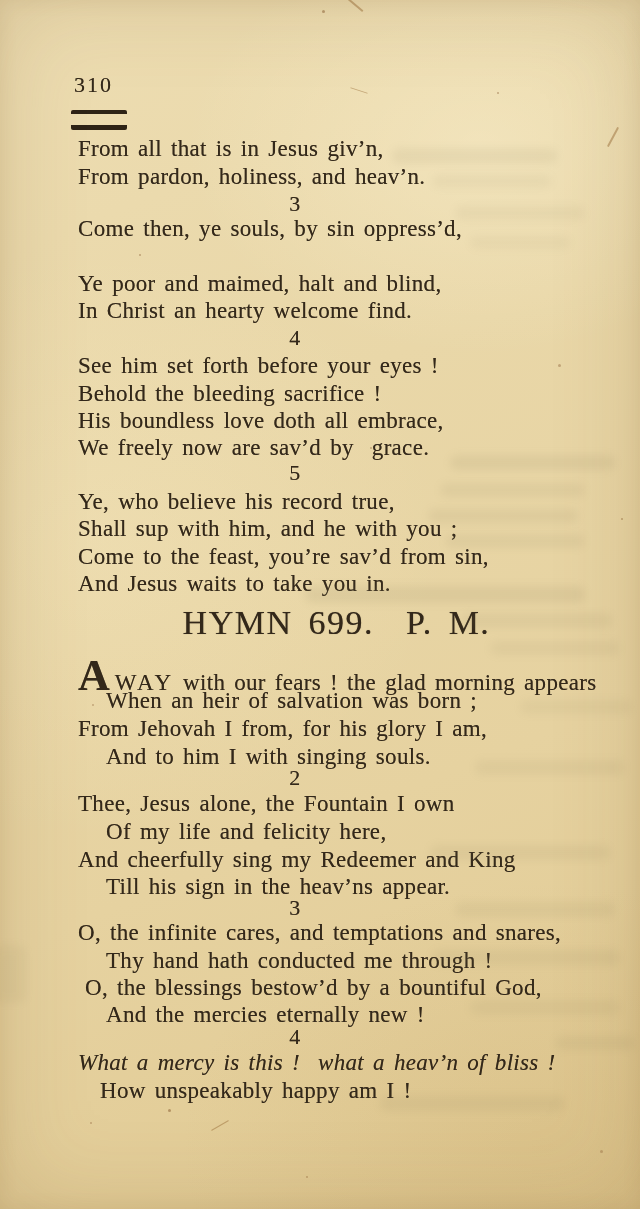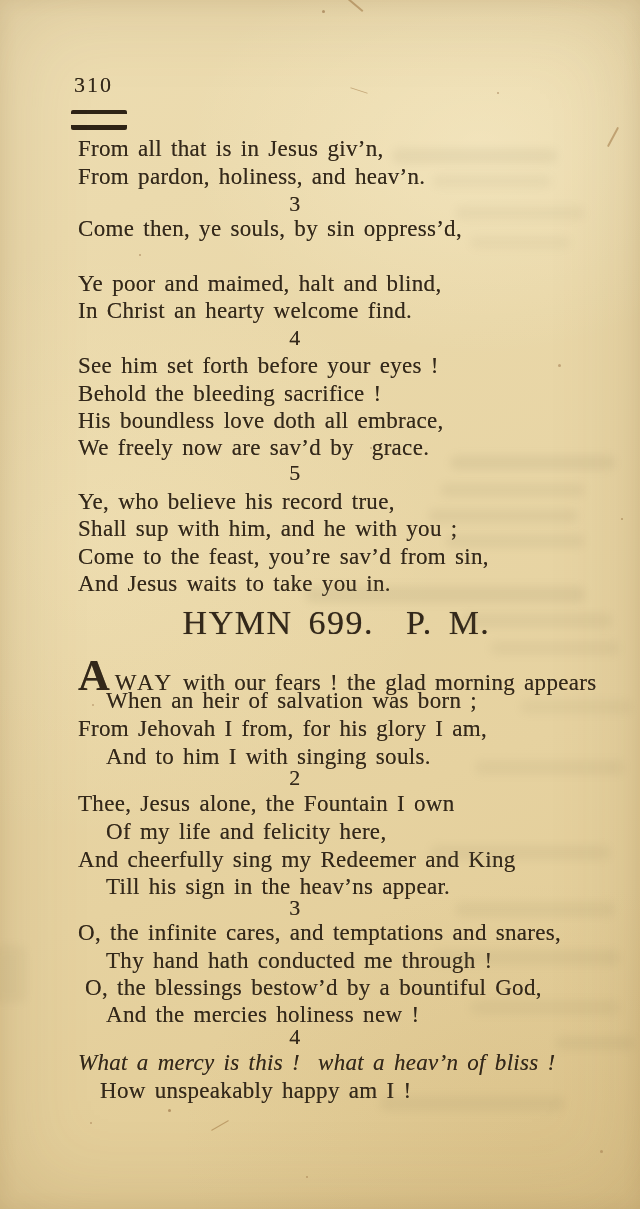--- a/index.html
+++ b/index.html
@@ -99,21 +99,21 @@
   <div class="vline num" style="top:765px;">2</div>
   <div class="vline" style="top:790px;left:78px;">Thee, Jesus alone, the Fountain I own</div>
   <div class="vline" style="top:818px;left:106px;">Of my life and felicity here,</div>
   <div class="vline" style="top:846px;left:78px;">And cheerfully sing my Redeemer and King</div>
   <div class="vline" style="top:873px;left:106px;">Till his sign in the heav’ns appear.</div>
 
   <div class="vline num" style="top:895px;">3</div>
   <div class="vline" style="top:919px;left:78px;">O, the infinite cares, and temptations and snares,</div>
   <div class="vline" style="top:947px;left:106px;">Thy hand hath conducted me through !</div>
   <div class="vline" style="top:974px;left:78px;margin-left:7px;">O, the blessings bestow’d by a bountiful God,</div>
-  <div class="vline" style="top:1001px;left:106px;">And the mercies holiness new !</div>
+  <div class="vline" style="top:1001px;left:106px;">And the mercies eternally new !</div>
 
   <div class="vline num" style="top:1024px;">4</div>
   <div class="vline" style="top:1049px;left:78px;font-style:italic;">What a mercy is this !  what a heav’n of bliss !</div>
   <div class="vline" style="top:1077px;left:100px;">How unspeakably happy am I !</div>
 
   <div class="smudge" style="left:392px;top:148px;width:165px;height:16px;opacity:.10;"></div>
   <div class="smudge" style="left:432px;top:174px;width:120px;height:14px;opacity:.08;"></div>
   <div class="smudge" style="left:455px;top:206px;width:130px;height:14px;opacity:.08;"></div>
   <div class="smudge" style="left:470px;top:236px;width:100px;height:13px;opacity:.07;"></div>
   <div class="smudge" style="left:450px;top:455px;width:165px;height:15px;opacity:.12;"></div>

